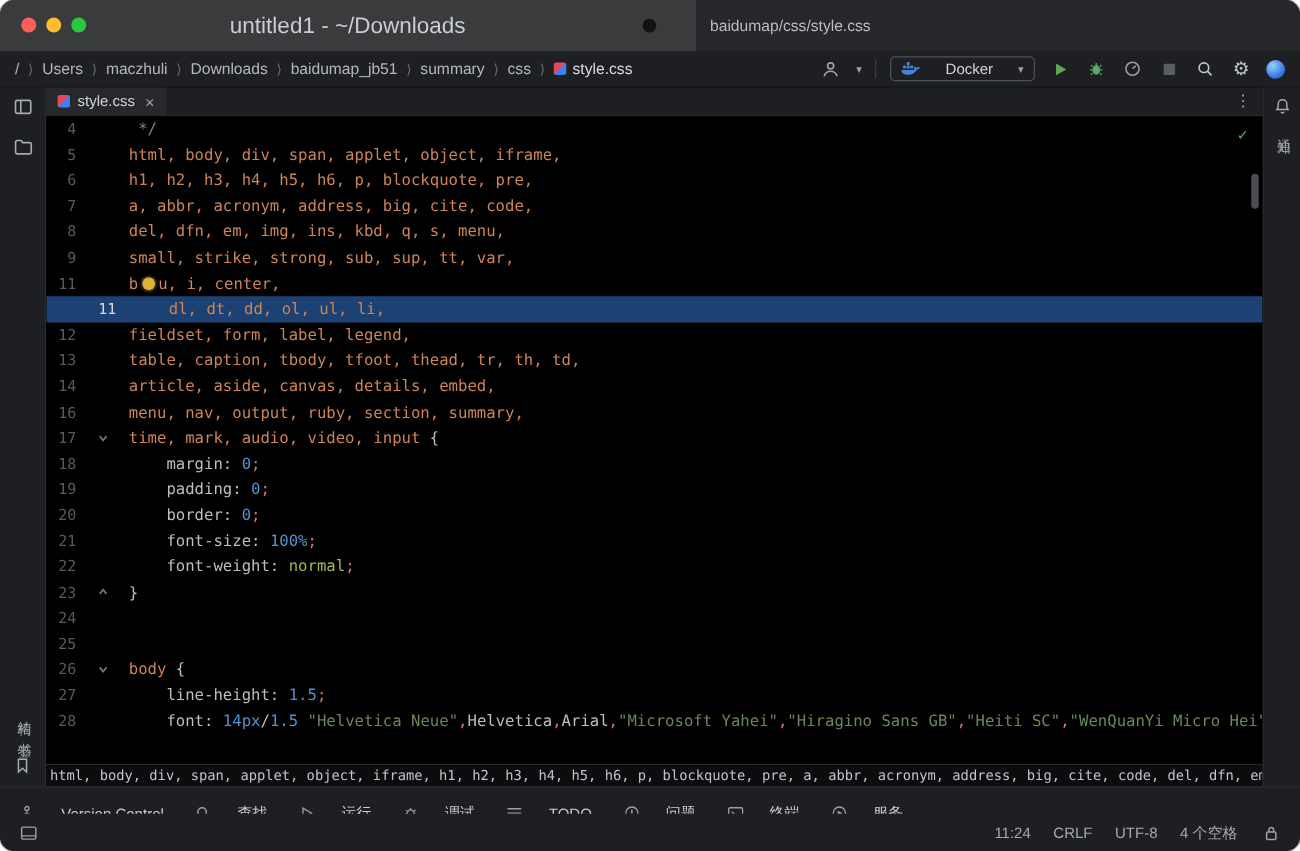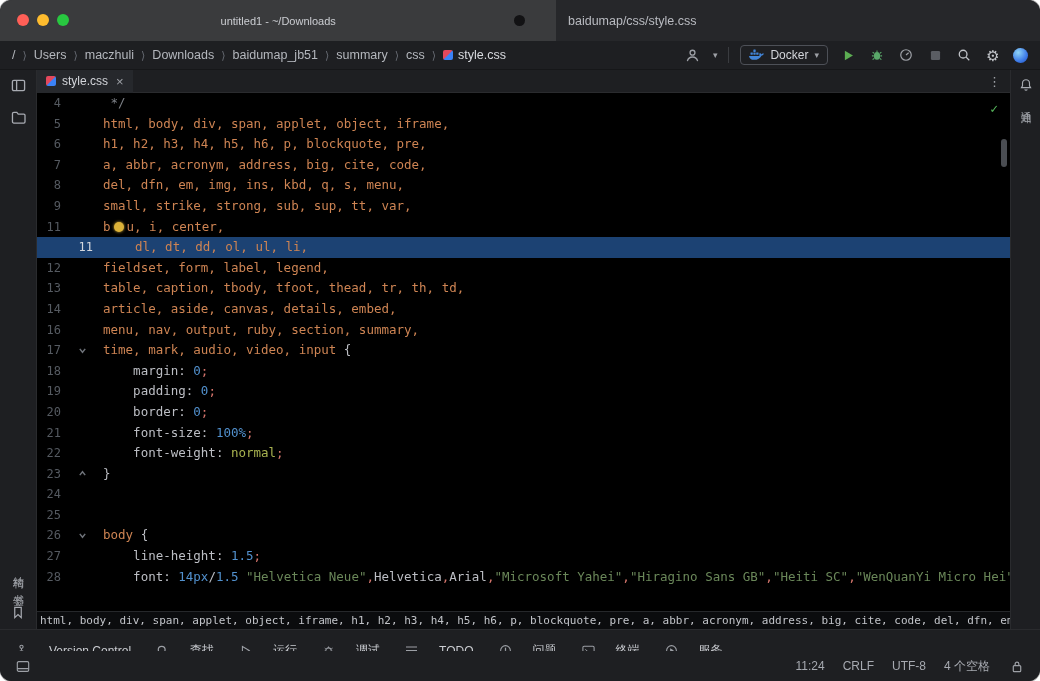--- a/index.html
+++ b/index.html
@@ -4,34 +4,34 @@
 <style>
   * { margin:0; padding:0; box-sizing:border-box; }
   html,body { width:1040px; height:681px; background:#fff; font-family:"Liberation Sans","DejaVu Sans",sans-serif; }
   .window { width:1040px; height:681px; border-radius:12px; overflow:hidden; display:flex; flex-direction:column; background:#1E1F22; box-shadow:0 0 0 1px rgba(0,0,0,.35); }
 
   
   .titlebar { height:41px; flex:0 0 auto; position:relative; background:linear-gradient(90deg,#3A3B3D 0 53.5%,#26272A 53.5% 100%); }
   .lights { position:absolute; left:17px; top:14px; display:flex; gap:8px; }
   .light { width:12px; height:12px; border-radius:50%; }
   .l-red{background:#FF5F57;} .l-yellow{background:#FEBC2E;} .l-green{background:#28C840;}
-  .title-left { position:absolute; left:0; width:53.5%; top:0; height:41px; display:flex; align-items:center; justify-content:center; color:#CBCDD2; font-size:11px; }
+  .title-left { position:absolute; left:0; width:53.5%; top:0; height:41px; display:flex; align-items:center; justify-content:center; color:#CBCDD2; font-size:18px; }
   .notch-dot { position:absolute; left:514px; top:15px; width:11px; height:11px; border-radius:50%; background:#121214; }
   .title-right { position:absolute; left:568px; top:0; height:41px; display:flex; align-items:center; color:#B9BBC1; font-size:12.5px; }
 
   
   .navbar { height:29px; flex:0 0 auto; background:#1E1F22; border-bottom:1px solid #161719; display:flex; align-items:center; padding:0 12px; }
   .crumbs { display:flex; align-items:center; gap:7px; font-size:12.5px; color:#B4B7BD; white-space:nowrap; }
   .crumb { cursor:default; display:flex; align-items:center; gap:5px; }
   .crumb.last { color:#D8DADF; }
   .chev { color:#676B73; font-size:11px; }
   .nav-right { margin-left:auto; display:flex; align-items:center; gap:11px; }
   .ic { display:inline-flex; align-items:center; justify-content:center; width:18px; height:18px; }
   .divider { width:1px; height:16px; background:#3A3C40; }
-  .docker-pill { display:flex; align-items:center; gap:6px; border:1px solid #4D5057; border-radius:4px; padding:2px 8px; color:#D3D5DA; font-size:12px; }
+  .docker-pill { display:flex; align-items:center; gap:20px; border:1px solid #4D5057; border-radius:4px; padding:2px 8px; color:#D3D5DA; font-size:12px; }
   .caret { font-size:9px; color:#9DA0A6; }
   .orb { width:15px; height:15px; border-radius:50%; background:radial-gradient(circle at 35% 30%, #8FD4F5, #3E7BE8 60%, #1F4FB8); }
   .gear-glyph { font-size:15px; color:#C0C3C8; line-height:1; }
 
   
   .main { flex:1; display:flex; min-height:0; }
   .stripe { background:#1E1F22; display:flex; flex-direction:column; align-items:center; }
   .stripe-left { width:37px; border-right:1px solid #2A2B2E; padding:6px 0 8px; gap:14px; }
   .stripe-right { width:30px; border-left:1px solid #2A2B2E; padding:6px 0; gap:8px; }
   .stripe .spacer { flex:1; }

